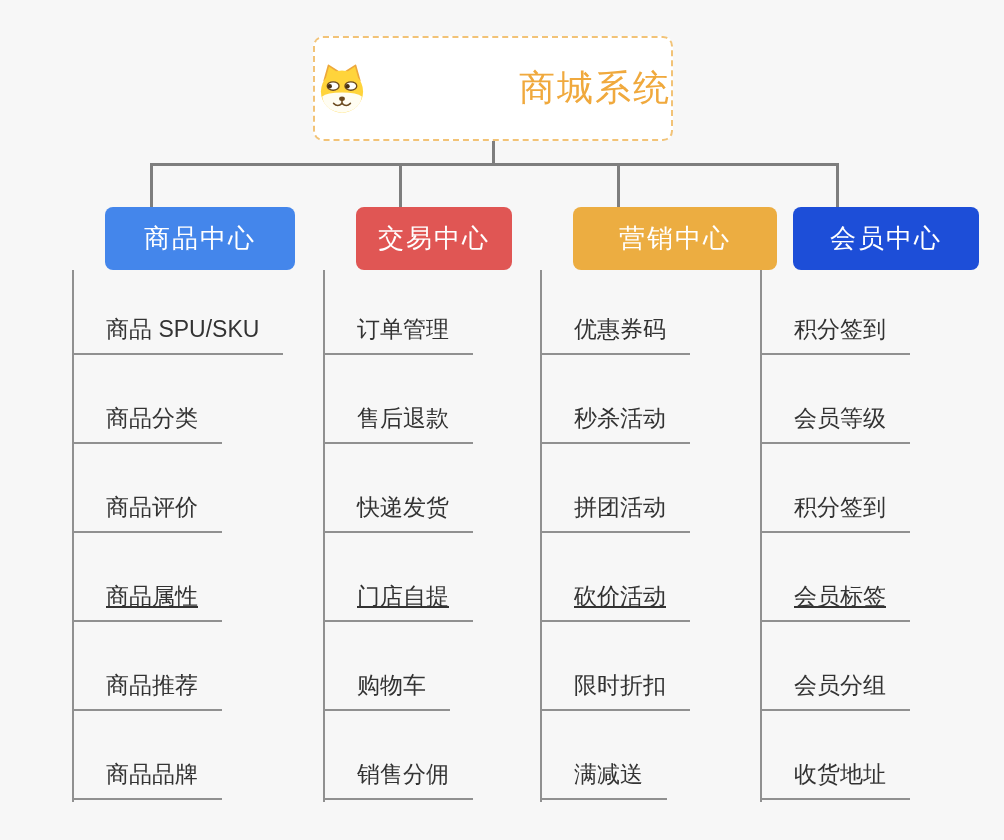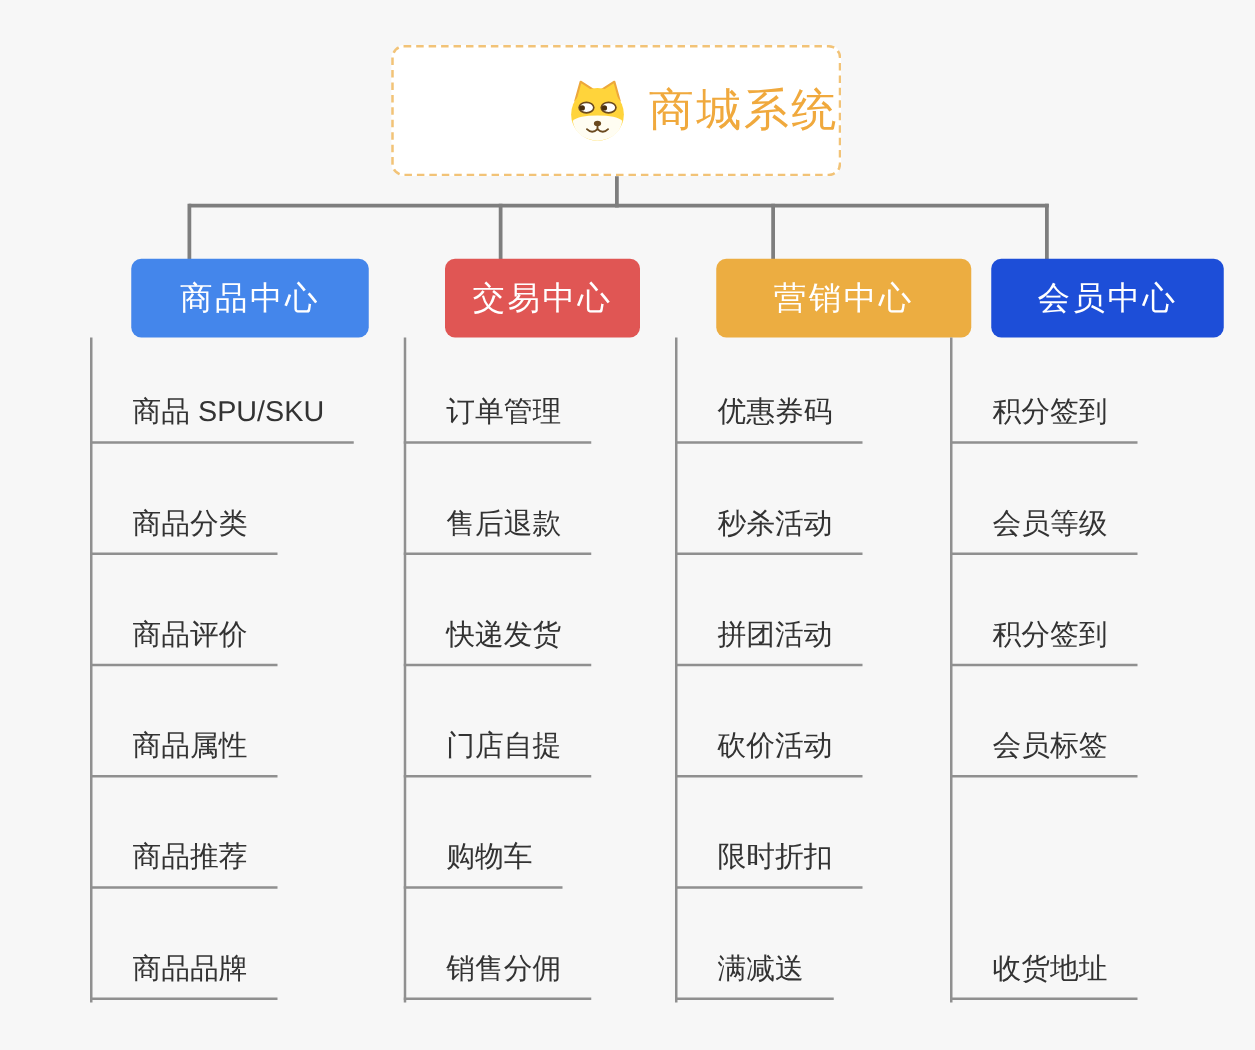--- a/index.html
+++ b/index.html
@@ -9,21 +9,21 @@
     font-family:"Liberation Sans","DejaVu Sans",sans-serif;
     position:relative;overflow:hidden;
   }
   .canvas{position:absolute;inset:0;}
 
   
   .root-node{
     position:absolute;left:313px;top:36px;width:360px;height:105px;
     background:#ffffff;border:2px dashed #f2c377;border-radius:10px;
     box-sizing:border-box;
-    display:flex;align-items:center;justify-content:flex-end;gap:14px;
+    display:flex;align-items:center;justify-content:space-between;gap:14px;
   }
   .root-title{font-size:36px;color:#f0a93d;letter-spacing:2px;}
   .root-icon{width:54px;height:54px;flex:0 0 auto;}
 
   
   .cline{position:absolute;background:#7e7e7e;}
   .root-stub {left:492px;top:141px;width:3px;height:25px;}
   .trunk     {left:151px;top:163px;width:688px;height:3px;}
   .drop      {top:163px;width:3px;height:46px;}
   .drop-0{left:150px;} .drop-1{left:399px;} .drop-2{left:617px;} .drop-3{left:836px;}
@@ -44,21 +44,21 @@
     background:#909090;
   }
   .item{
     position:absolute;left:15px;
     font-size:23px;line-height:32px;color:#333333;
     padding:0 24px 8px 34px;
     border-bottom:2px solid #909090;
     white-space:nowrap;
   }
   .item-0{top:106px;} .item-1{top:195px;} .item-2{top:284px;}
-  .item-3{top:373px;} .item-4{top:462px;} .item-5{top:551px;}
+  .item-3{top:373px;text-decoration:underline;} .item-4{top:462px;} .item-5{top:551px;}
 </style>
 </head>
 <body>
 
 <div class="canvas">
 
   <div class="root-node">
     <svg class="root-icon" viewBox="0 0 64 64">
 
       <polygon points="11,22 16,4 30,13" fill="#ffd43b" stroke="#eda83c" stroke-width="2" stroke-linejoin="round"></polygon>
@@ -128,16 +128,17 @@
 
   <div class="branch branch-3">
     <div class="branch-box" style="background: #1d4ed8;">
       <span>会员中心</span>
     </div>
     <div class="branch-vline"></div>
     <div class="item item-0">积分签到</div>
     <div class="item item-1">会员等级</div>
     <div class="item item-2">积分签到</div>
     <div class="item item-3">会员标签</div>
+    <div class="item item-4">会员分组</div>
     <div class="item item-5">收货地址</div>
   </div>
 
 </div>
 
 </body></html>

